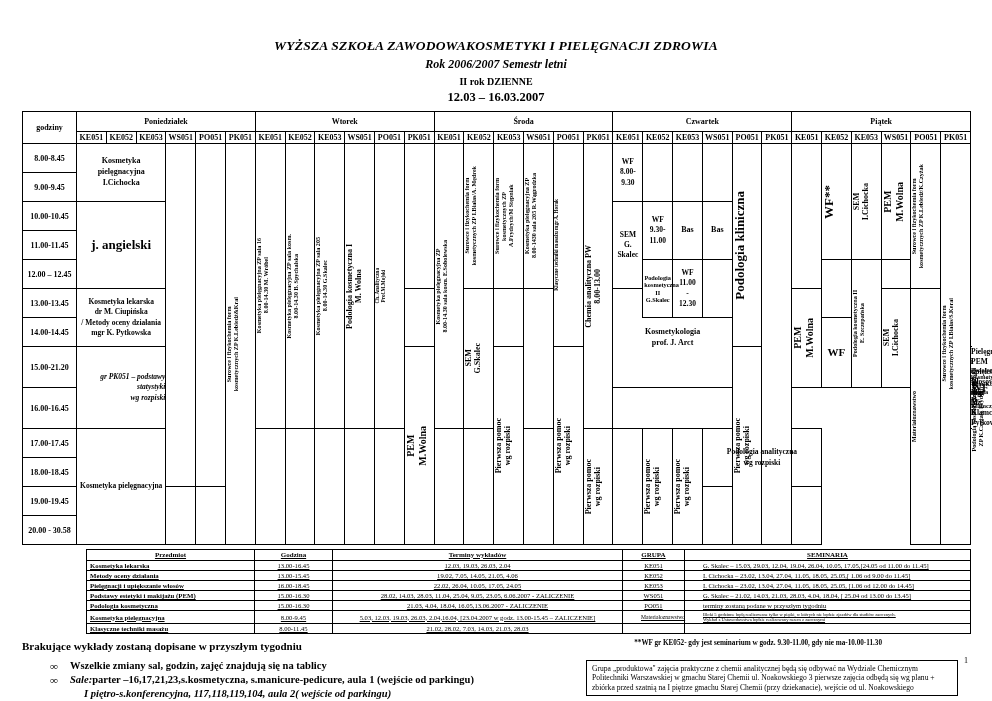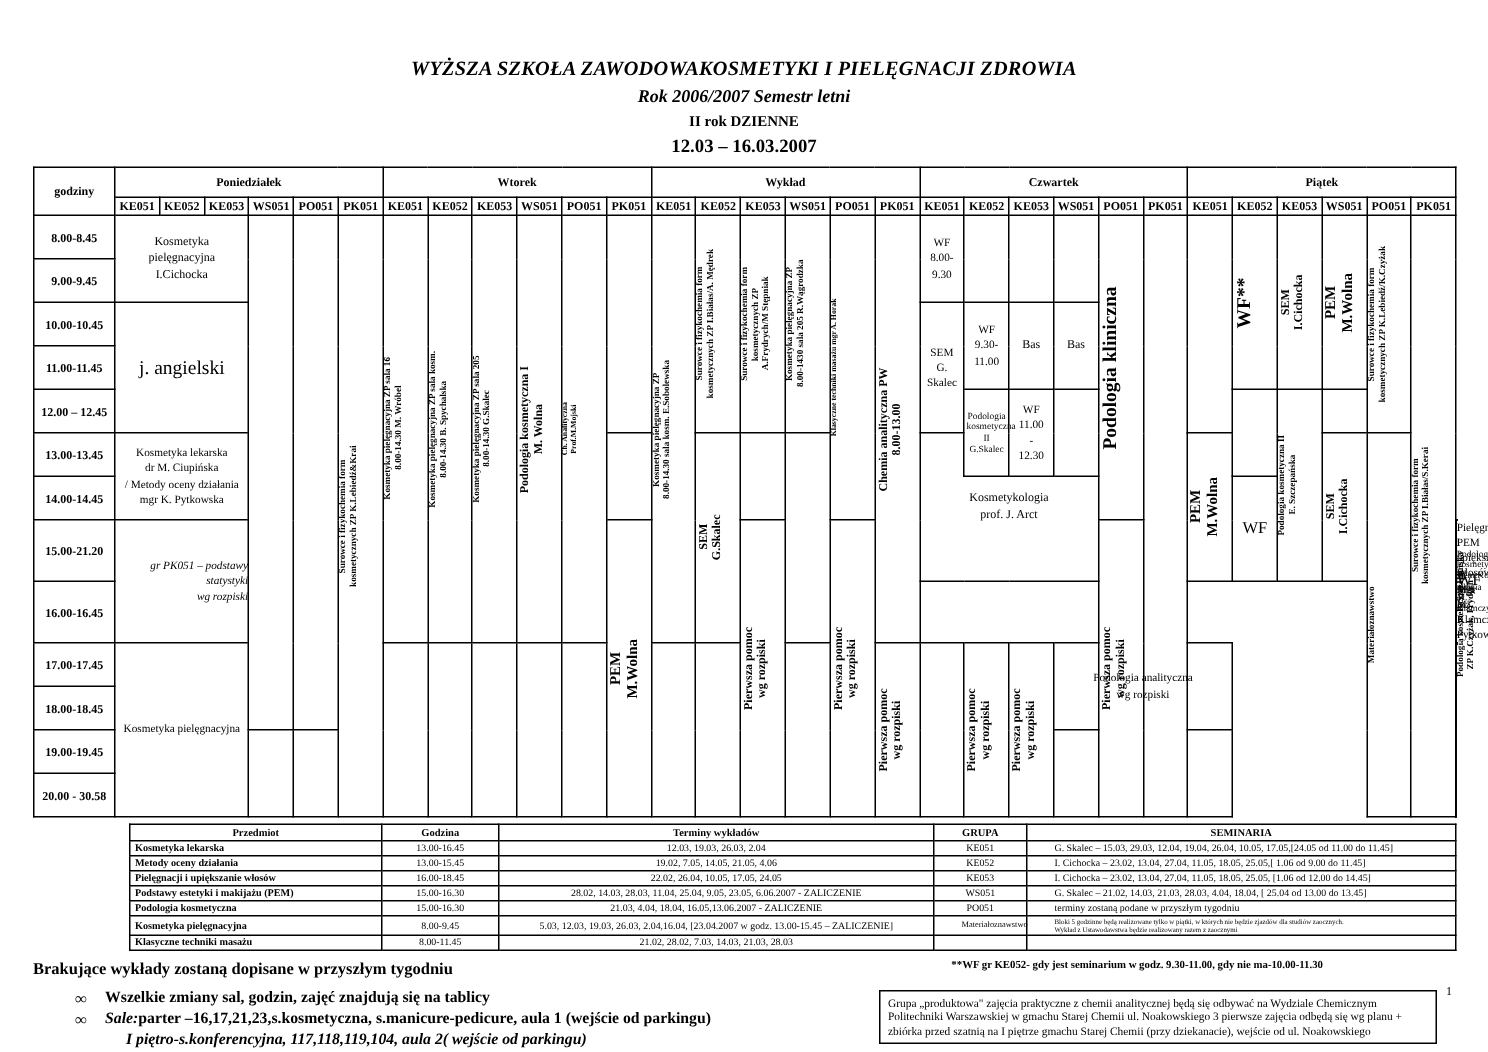--- a/index.html
+++ b/index.html
@@ -27,29 +27,29 @@
   table.main td, table.main th { border: 1px solid #000; padding: 0; font-size: 8px; text-align: center; vertical-align: middle; }
   .dayhdr { font-size: 12px; font-weight: bold; height: 20px; }
   .godz { font-size: 8.5px; font-weight: bold; }
   .room { font-size: 6.2px; font-weight: bold; height: 12px; }
   .timecell { font-size: 5.6px; height: 29px; font-weight: bold; }
 
   .vtext { writing-mode: vertical-rl; transform: rotate(180deg); white-space: nowrap; font-size: 6.1px; line-height: 1.15; font-weight: bold; }
   .vtext.big { font-size: 10px; }
   .vtext.mid { font-size: 8px; }
   .vtext.huge { font-size: 13px; }
-  .cellblk { font-size: 9.5px; line-height: 1.35; font-weight: normal; padding: 2px 1px; }
+  .cellblk { font-size: 9.5px; line-height: 1.35; font-weight: bold; padding: 2px 1px; }
   .cellblk.sm { font-size: 7.5px; }
   .cellblk.xs { font-size: 6.3px; line-height: 1.15; }
   .cellblk.it { font-style: italic; text-align: right; }
 
   
   .lower { margin: 4px 22px 0 86px; }
   table.lw { border-collapse: collapse; table-layout: fixed; width: 884px; }
-  table.lw td { border: 1px solid #000; font-size: 6.6px; padding: 1px 18px; vertical-align: middle; }
+  table.lw td { border: 1px solid #000; font-size: 6.6px; padding: 1px 18px; vertical-align: middle; text-decoration: underline; }
   table.lw td.h { font-weight: bold; text-align: center; font-size: 7px; }
   table.lw td.c { text-align: center; }
   table.lw td.subj { font-weight: bold; font-size: 6.8px; padding-left: 3px; }
 
   
   .foot { margin: 2px 22px 0 22px; position: relative; }
   .brak { font-size: 11px; font-weight: bold; display: inline-block; }
   .wfnote { font-size: 7.2px; font-weight: bold; position: absolute; right: 88px; top: 3px; }
   .bullets { margin-top: 6px; margin-left: 28px; font-size: 10.5px; font-weight: bold; }
   .bullets .row { display: flex; align-items: flex-start; margin-bottom: 2px; }
@@ -75,21 +75,21 @@
     <table class="main">
       <colgroup>
         <col style="width:54px">
         <col span="30" style="width:29.8px">
       </colgroup>
       <tbody>
         <tr>
           <td rowspan="2" class="godz">godziny</td>
           <td colspan="6" class="dayhdr">Poniedziałek</td>
           <td colspan="6" class="dayhdr">Wtorek</td>
-          <td colspan="6" class="dayhdr">Wykład</td>
+          <td colspan="6" class="dayhdr">Środa</td>
           <td colspan="6" class="dayhdr">Czwartek</td>
           <td colspan="6" class="dayhdr">Piątek</td>
         </tr>
         <tr>
           <td class="room">KE051</td>
           <td class="room">KE052</td>
           <td class="room">KE053</td>
           <td class="room">WS051</td>
           <td class="room">PO051</td>
           <td class="room">PK051</td>

